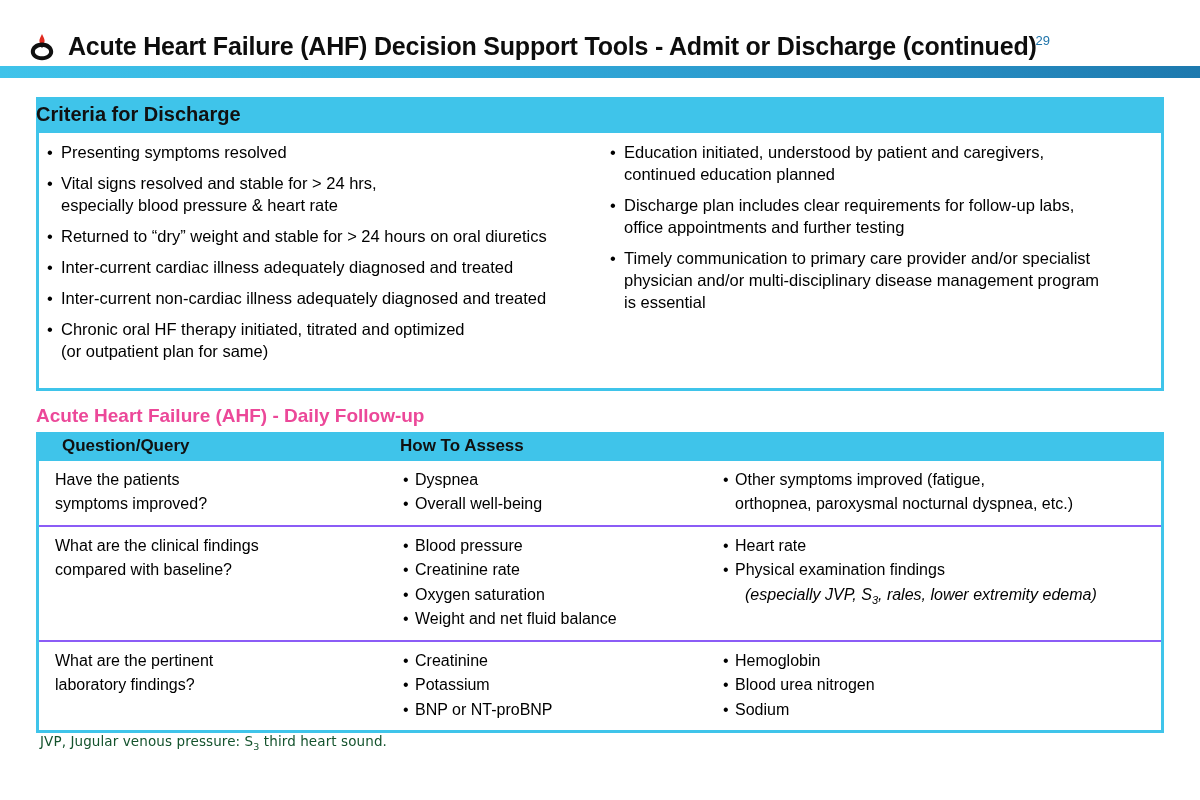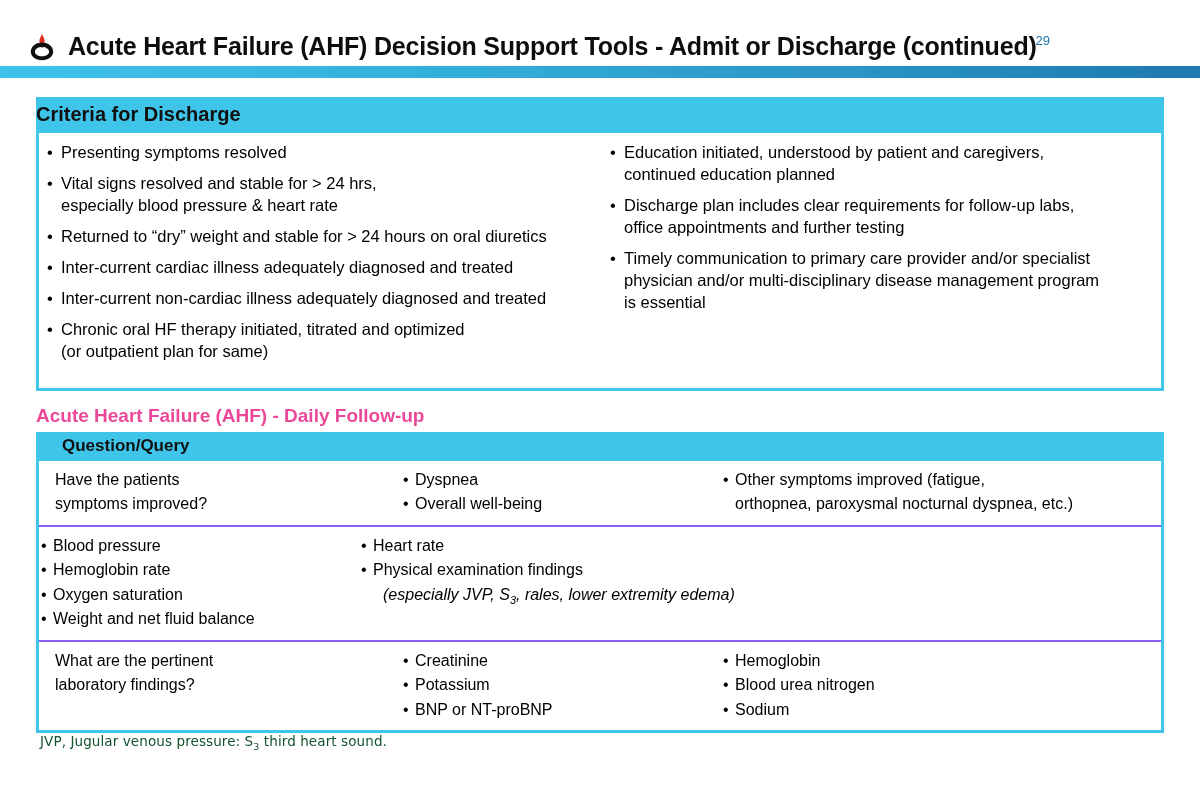--- a/index.html
+++ b/index.html
@@ -277,20 +277,21 @@
 
   </div>
 </div>
 
 <div class="section-heading">Acute Heart Failure (AHF) - Daily Follow-up</div>
 
 <div class="followup-table">
 
   <div class="ft-headrow">
     <div class="ft-c1 ft-head-cell">Question/Query</div>
+    <div class="ft-c2 ft-head-cell">How To Assess</div>
     <div class="ft-c3 ft-head-cell"></div>
   </div>
 
   <div class="ft-row">
     <div class="ft-c1">
       <div class="ft-q">Have the patients
 symptoms improved?</div>
     </div>
     <div class="ft-c2">
       <div class="ft-li">
@@ -305,28 +306,32 @@
     <div class="ft-c3">
       <div class="ft-li">
         <span class="b">•</span>
         <span class="t" style="white-space:pre-line">Other symptoms improved (fatigue,
    orthopnea, paroxysmal nocturnal dyspnea, etc.)</span>
       </div>
     </div>
   </div>
 
   <div class="ft-row">
+    <div class="ft-c1">
+      <div class="ft-q">What are the clinical findings
+compared with baseline?</div>
+    </div>
     <div class="ft-c2">
       <div class="ft-li">
         <span class="b">•</span>
         <span class="t">Blood pressure</span>
       </div>
       <div class="ft-li">
         <span class="b">•</span>
-        <span class="t">Hemoglobin rate</span>
+        <span class="t">Creatinine rate</span>
       </div>
       <div class="ft-li">
         <span class="b">•</span>
         <span class="t">Oxygen saturation</span>
       </div>
       <div class="ft-li">
         <span class="b">•</span>
         <span class="t">Weight and net fluid balance</span>
       </div>
     </div>

